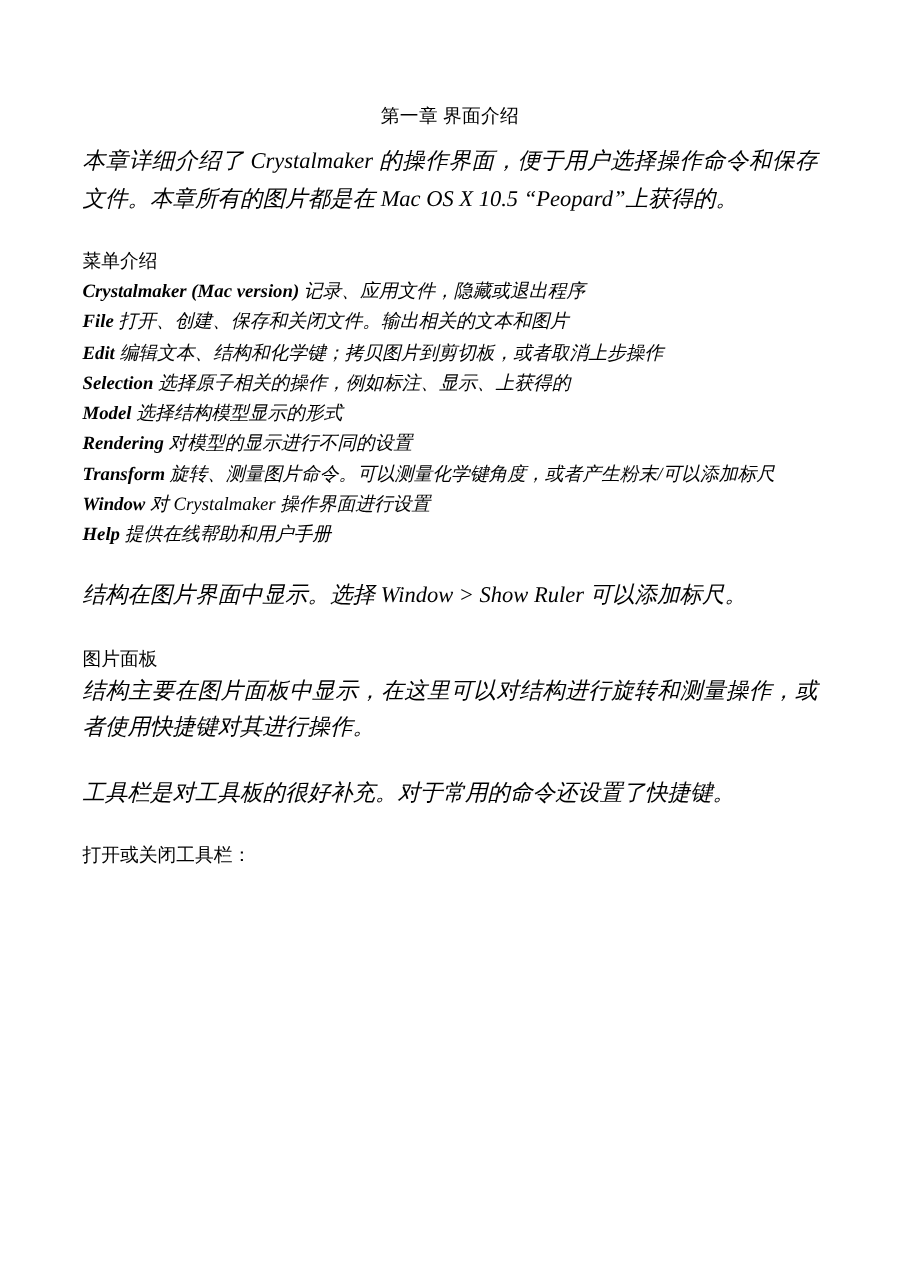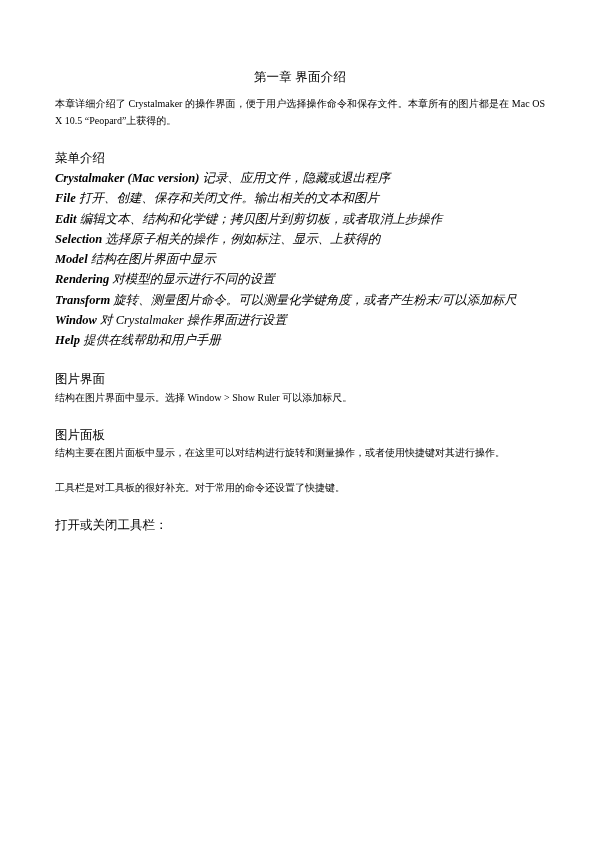--- a/index.html
+++ b/index.html
@@ -22,25 +22,26 @@
     padding: 68px 55px 0 55px;
   }
   .doc-title {
     text-align: center;
     font-size: 12.5px;
     line-height: 1.55;
     margin: 0 0 9px 0;
     letter-spacing: 0.2px;
   }
   .para {
-    font-size: 10px;
+    font-size: 15px;
     line-height: 1.62;
     margin: 0;
     text-align: justify;
     text-justify: inter-ideograph;
+    font-style: italic;
   }
   .para.indentless {
     text-indent: 0;
   }
   .spacer-line {
     height: 19px;
   }
   .menu-list {
     margin: 0;
     padding: 0;
@@ -89,21 +90,21 @@
     <li>
       <span class="mi-name">Edit</span>
       <span class="mi-desc">编辑文本、结构和化学键；拷贝图片到剪切板，或者取消上步操作</span>
     </li>
     <li>
       <span class="mi-name">Selection</span>
       <span class="mi-desc">选择原子相关的操作，例如标注、显示、上获得的</span>
     </li>
     <li>
       <span class="mi-name">Model</span>
-      <span class="mi-desc">结构在图片界面中显示</span>
+      <span class="mi-desc">选择结构模型显示的形式</span>
     </li>
     <li>
       <span class="mi-name">Rendering</span>
       <span class="mi-desc">对模型的显示进行不同的设置</span>
     </li>
     <li>
       <span class="mi-name">Transform</span>
       <span class="mi-desc">旋转、测量图片命令。可以测量化学键角度，或者产生粉末/可以添加标尺</span>
     </li>
     <li>
@@ -111,21 +112,20 @@
       <span class="mi-desc">对 Crystalmaker 操作界面进行设置</span>
     </li>
     <li>
       <span class="mi-name">Help</span>
       <span class="mi-desc">提供在线帮助和用户手册</span>
     </li>
   </ul>
 
   <div class="spacer-line"></div>
 
-  <p class="section-head">图片界面</p>
   <p class="para indentless">结构在图片界面中显示。选择 Window &gt; Show Ruler 可以添加标尺。</p>
 
   <div class="spacer-line"></div>
 
   <p class="section-head">图片面板</p>
   <p class="para indentless">结构主要在图片面板中显示，在这里可以对结构进行旋转和测量操作，或者使用快捷键对其进行操作。</p>
 
   <div class="spacer-line"></div>
 
   <p class="para indentless">工具栏是对工具板的很好补充。对于常用的命令还设置了快捷键。</p>

